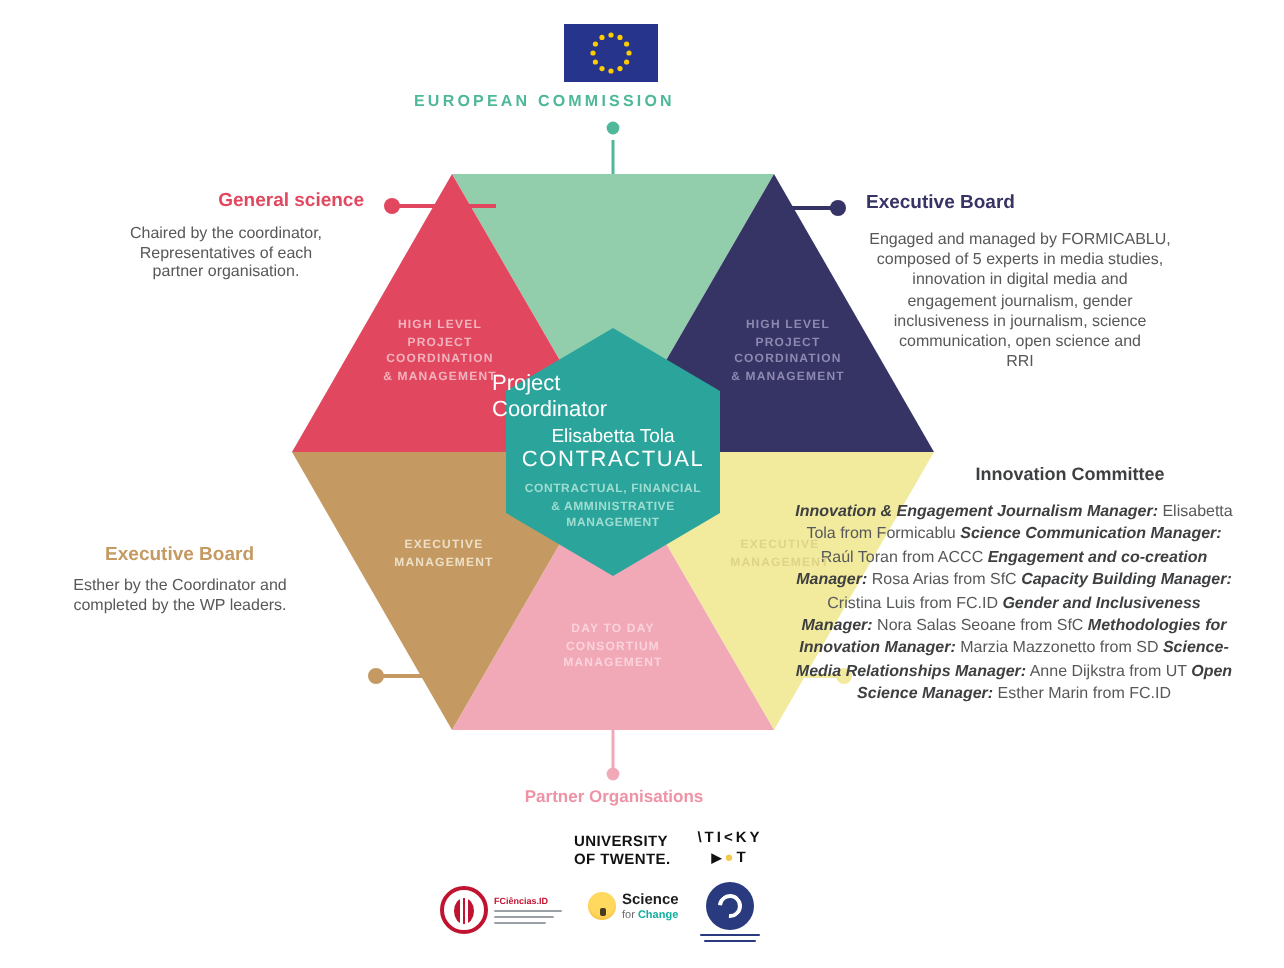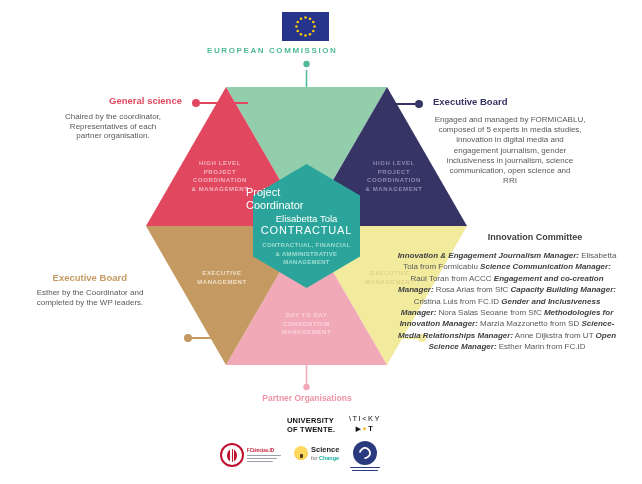--- a/index.html
+++ b/index.html
@@ -116,21 +116,21 @@
 &amp; AMMINISTRATIVE
 MANAGEMENT</div>
 
   <div class="lbl" style="left:207px;top:393px;width:200px;text-align:center;font-size:8.5px;font-weight:bold;color:#EF93A6;">Partner Organisations</div>
 
 
   <div class="lbl" style="left:287px;top:417px;font-size:7.5px;font-weight:800;color:#111;line-height:8.8px;letter-spacing:.2px;">UNIVERSITY
 OF TWENTE.</div>
 
   <div class="abs" style="left:343px;top:414px;width:44px;text-align:center;">
-    <div style="font-size:7.5px;font-weight:400;color:#111;letter-spacing:1.5px;">\TI&lt;KY</div>
+    <div style="font-size:7.5px;font-weight:700;color:#111;letter-spacing:1.5px;">\TI&lt;KY</div>
     <div style="font-size:7.5px;font-weight:900;color:#111;letter-spacing:1.5px;margin-top:1px;">
       <span style="font-size:6.5px;">▶</span><span style="color:#F2C94C;">●</span><span>T</span>
     </div>
   </div>
 
   <div class="abs logo-row" style="left:220px;top:443px;">
     <div style="width:24px;height:24px;border-radius:50%;border:2.5px solid #C01330;box-sizing:border-box;display:flex;align-items:center;justify-content:center;">
       <span style="display:block;width:10px;height:13px;border-radius:50%;
                    background:linear-gradient(90deg,#C01330 0 3px,#fff 3px 4.5px,#C01330 4.5px 5.5px,#fff 5.5px 7px,#C01330 7px 10px);"></span>
     </div>

